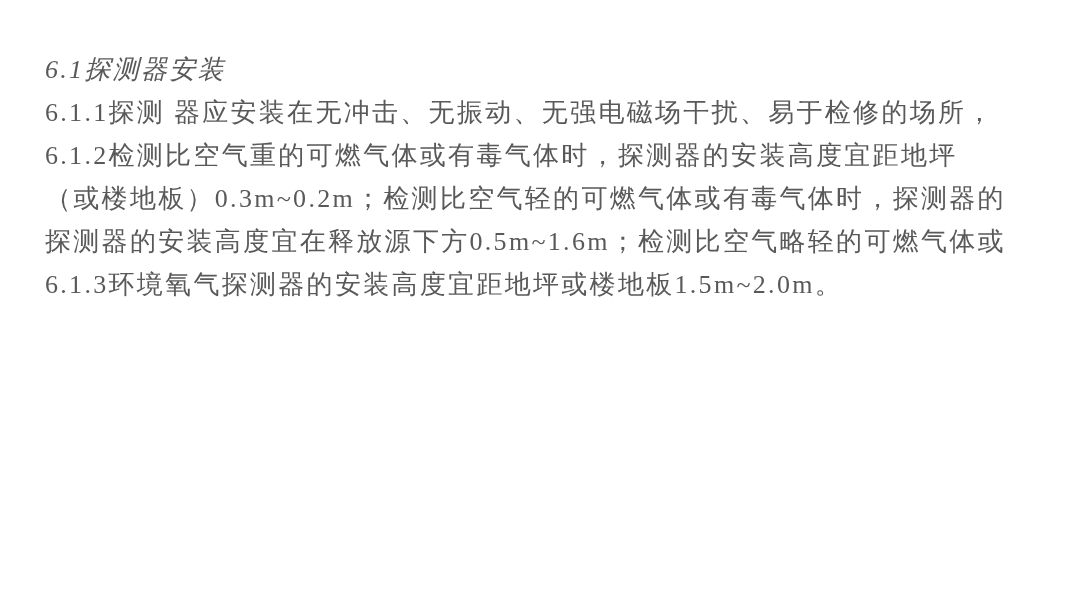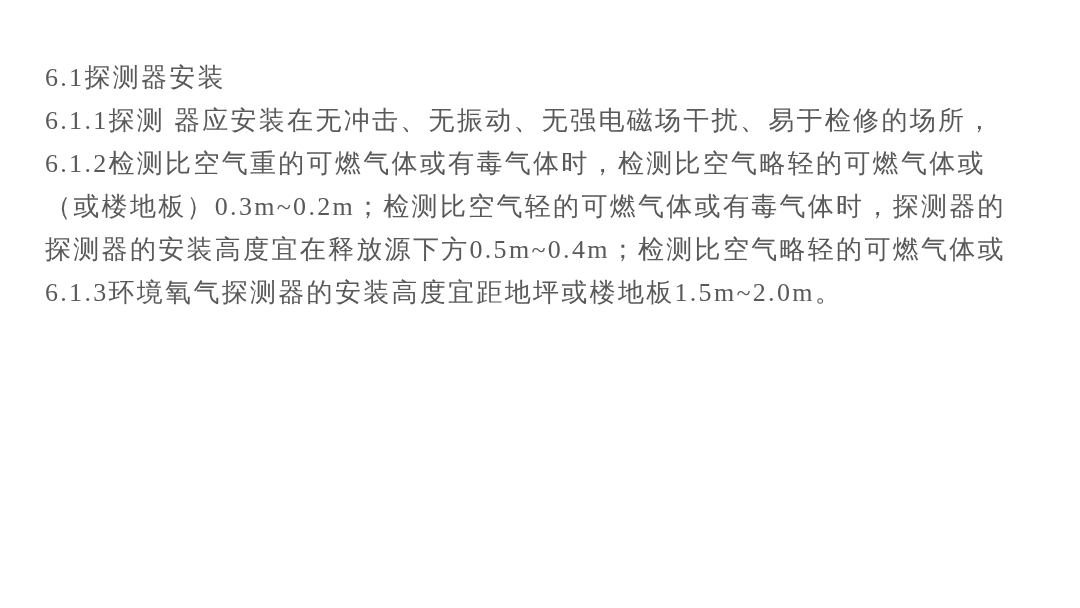--- a/index.html
+++ b/index.html
@@ -23,40 +23,41 @@
   }
   .line {
     height: 43px;
     line-height: 43px;
     letter-spacing: 2.3px;
     white-space: nowrap;
     overflow: hidden;
     text-align: left;
   }
   .heading {
-    margin-top: 16px;
+    margin-top: 8px;
+    font-style: italic;
   }
   .para {
   }
 </style>
 </head>
 <body>
 
 <div class="page">
 
   <div class="line heading">6.1探测器安装</div>
 
   <div class="para">
     <div class="line">6.1.1探测 器应安装在无冲击、无振动、无强电磁场干扰、易于检修的场所，</div>
   </div>
 
   <div class="para">
-    <div class="line">6.1.2检测比空气重的可燃气体或有毒气体时，检测比空气略轻的可燃气体或</div>
+    <div class="line">6.1.2检测比空气重的可燃气体或有毒气体时，探测器的安装高度宜距地坪</div>
     <div class="line">（或楼地板）0.3m~0.2m；检测比空气轻的可燃气体或有毒气体时，探测器的</div>
-    <div class="line">探测器的安装高度宜在释放源下方0.5m~0.4m；检测比空气略轻的可燃气体或</div>
+    <div class="line">探测器的安装高度宜在释放源下方0.5m~1.6m；检测比空气略轻的可燃气体或</div>
   </div>
 
   <div class="para">
     <div class="line">6.1.3环境氧气探测器的安装高度宜距地坪或楼地板1.5m~2.0m。</div>
   </div>
 
   <div class="para">
   </div>
 
 </div>

